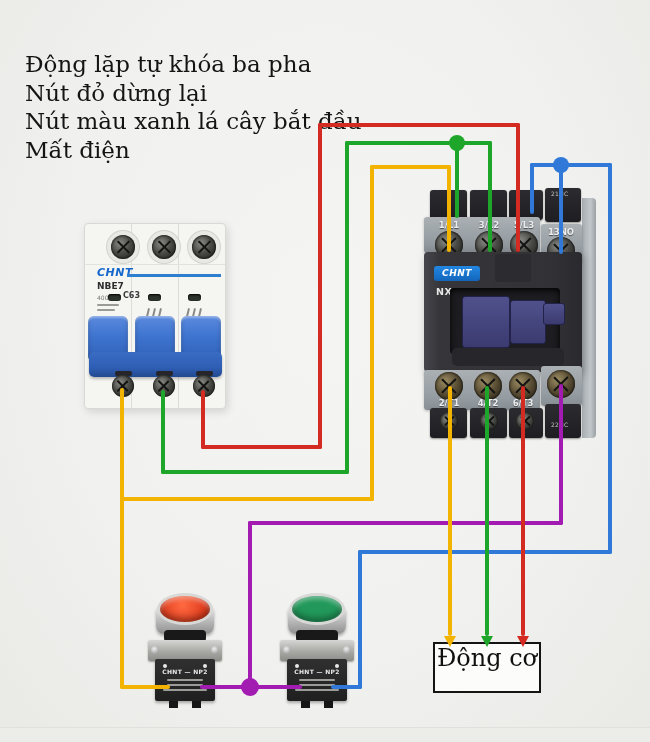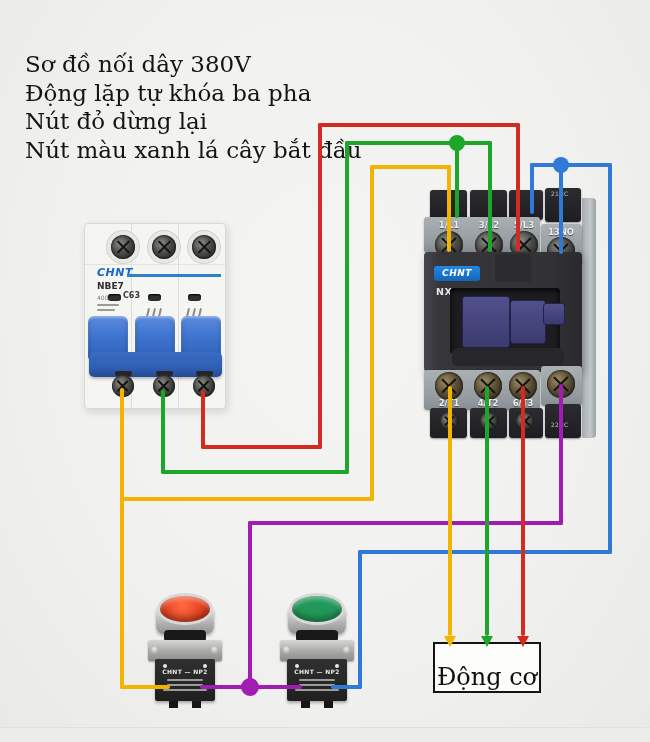--- a/index.html
+++ b/index.html
@@ -62,39 +62,39 @@
   .pb-mount{position:absolute;left:3px;top:48px;width:74px;height:21px;border-radius:2px;
             background:linear-gradient(180deg,#d6d6d4,#a8a8a4 55%,#8c8c88);box-shadow:0 1px 2px rgba(0,0,0,.35);}
   .pb-mscrew{position:absolute;top:54px;width:8px;height:8px;border-radius:50%;background:radial-gradient(circle at 40% 35%,#eee,#888);}
   .pb-base{position:absolute;left:10px;top:67px;width:60px;height:42px;background:linear-gradient(180deg,#303030,#1f1f1f);border-radius:2px;box-shadow:0 2px 3px rgba(0,0,0,.3);}
   .pb-dot{position:absolute;top:72px;width:4px;height:4px;border-radius:50%;background:#e8e8e8;}
   .pb-label{position:absolute;left:10px;top:76px;width:60px;text-align:center;color:#e9e9e9;font-size:6px;font-weight:bold;letter-spacing:.3px;}
   .pb-specbar{position:absolute;height:2px;background:#9b9b97;border-radius:1px;}
   .pb-tab{position:absolute;top:109px;width:9px;height:7px;background:#161616;}
   
   .motor{position:absolute;left:433px;top:642px;width:104px;height:47px;background:#fcfcfa;border:2px solid #141414;
-         display:flex;align-items:flex-end;justify-content:center;
+         display:flex;align-items:flex-start;justify-content:center;
          font-family:"DejaVu Serif","Liberation Serif",serif;font-size:24px;color:#111;}
   
   .wirelayer{position:absolute;left:0;top:0;width:650px;height:742px;pointer-events:none;}
   .seg{position:absolute;border-radius:2px;}
   .dot{position:absolute;border-radius:50%;}
   .arrow{position:absolute;width:0;height:0;border-left:6px solid transparent;border-right:6px solid transparent;border-top:11px solid #000;}
   .edgeband{position:absolute;left:0;top:727px;width:650px;height:15px;background:#ecece9;border-top:1px solid #e0e0dc;}
 </style>
 </head>
 <body>
 
 <div class="stage">
 
   <div class="caption">
-    <div>Sơ đồ nối dây 380V</div>
     <div>Động lặp tự khóa ba pha</div>
     <div>Nút đỏ dừng lại</div>
     <div>Nút màu xanh lá cây bắt đầu</div>
+    <div>Mất điện</div>
   </div>
 
   <div class="breaker">
     <div class="pole-line" style="left:46px"></div>
     <div class="pole-line" style="left:93px"></div>
     <div class="cap-line" style="top:40px"></div>
     <div class="screw well" style="left:26px;top:11px;width:24px;height:24px"></div>
     <div class="screw well" style="left:67px;top:11px;width:24px;height:24px"></div>
     <div class="screw well" style="left:107px;top:11px;width:24px;height:24px"></div>
     <div class="brk-logo">CHNT</div>

